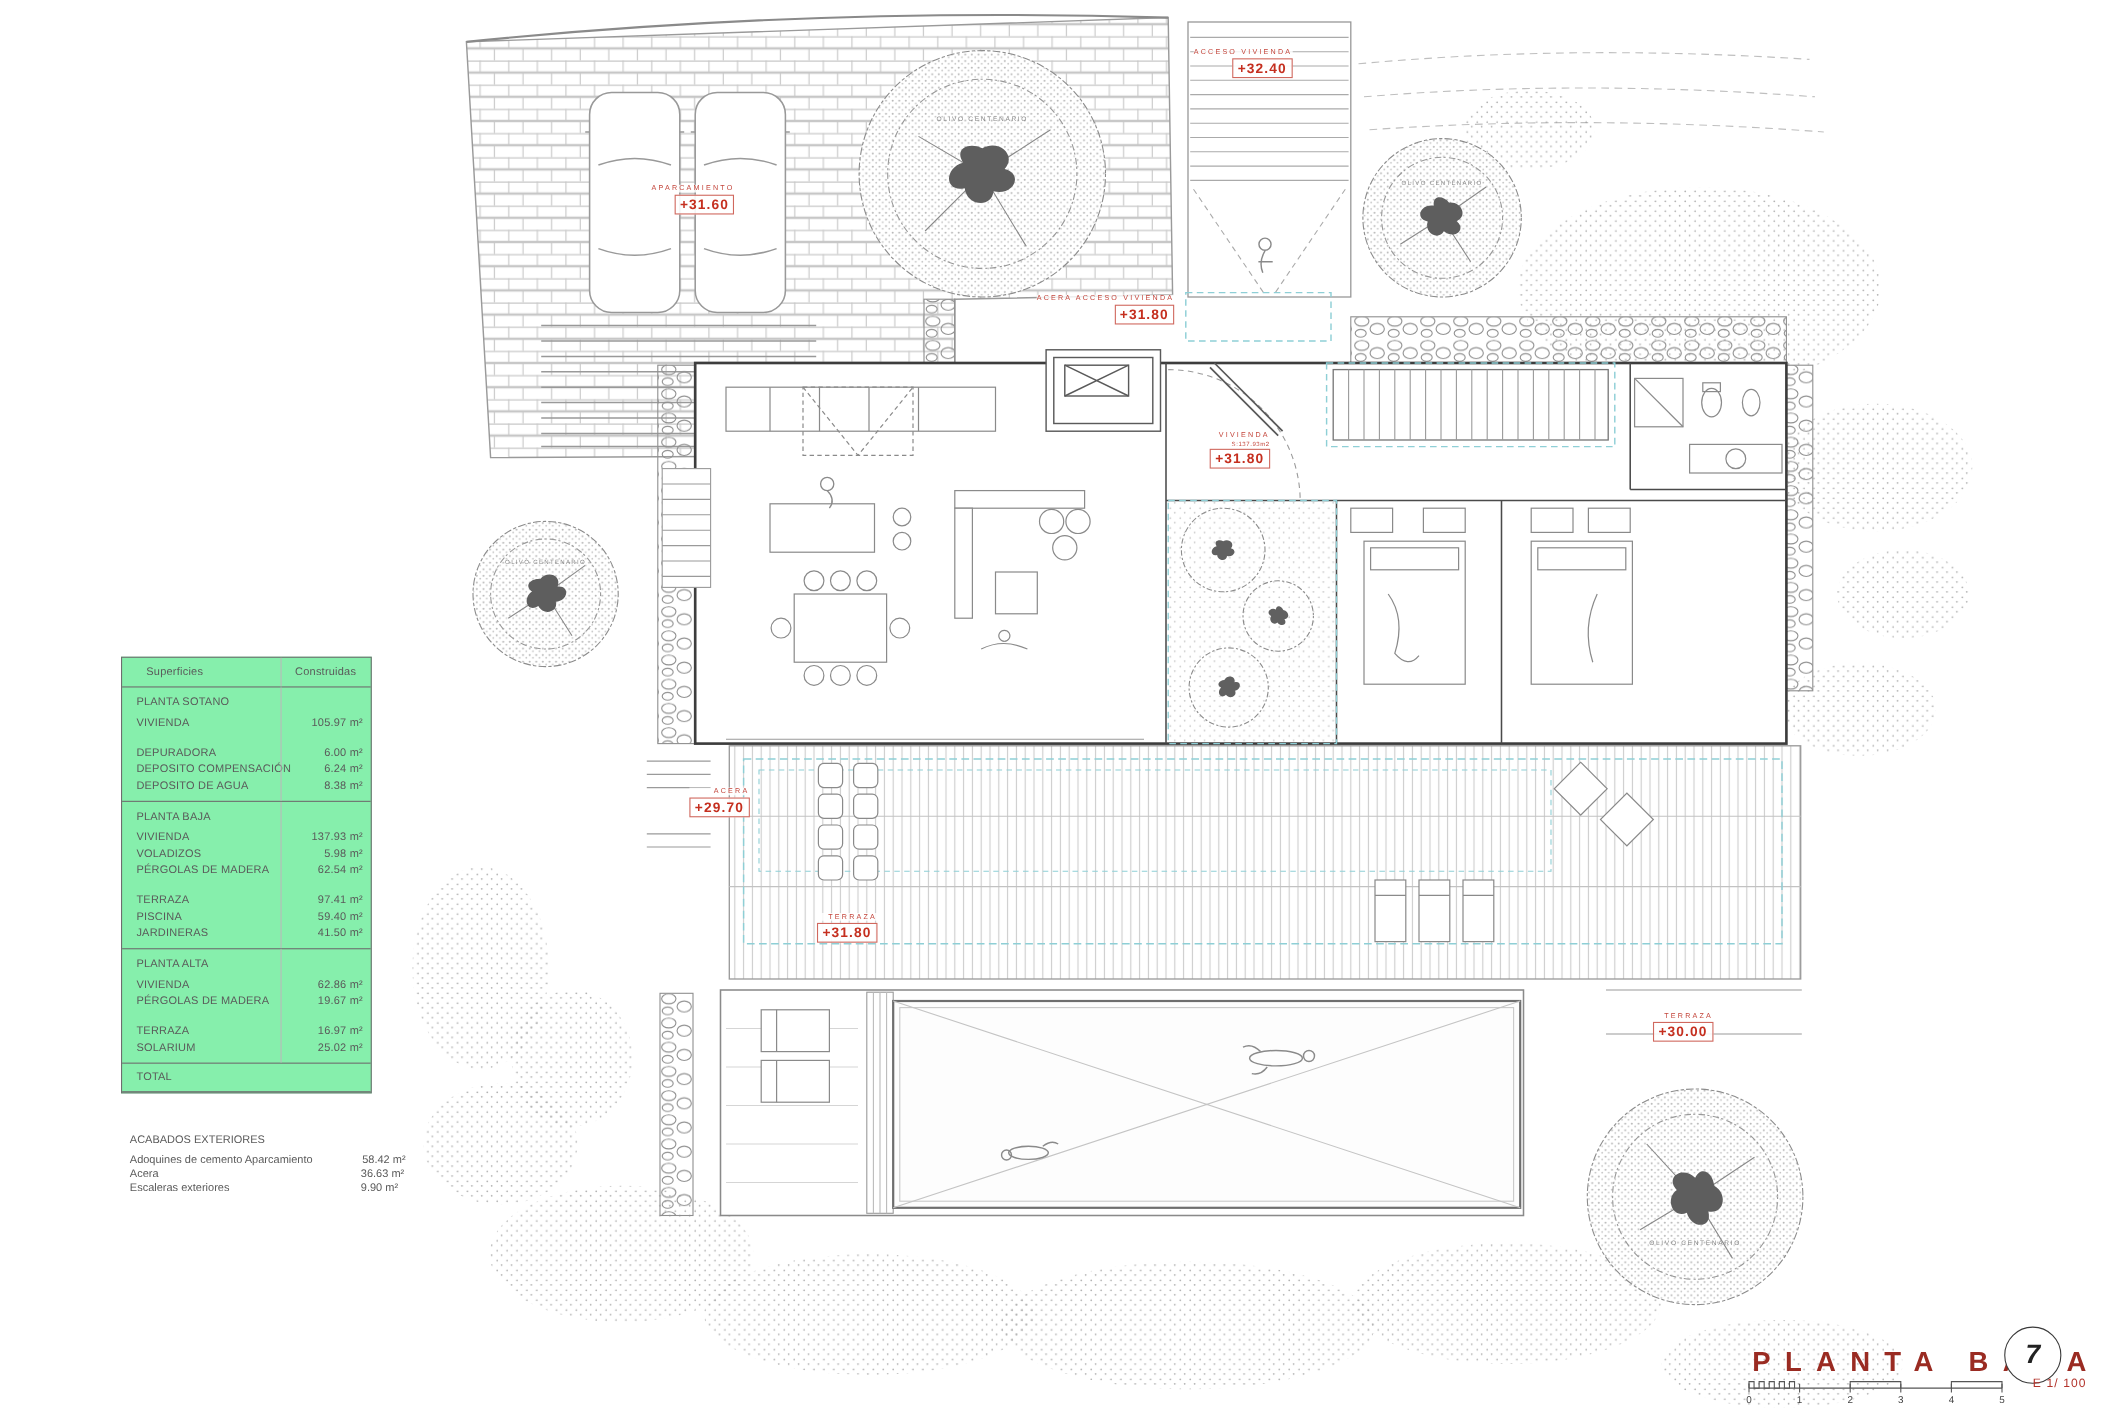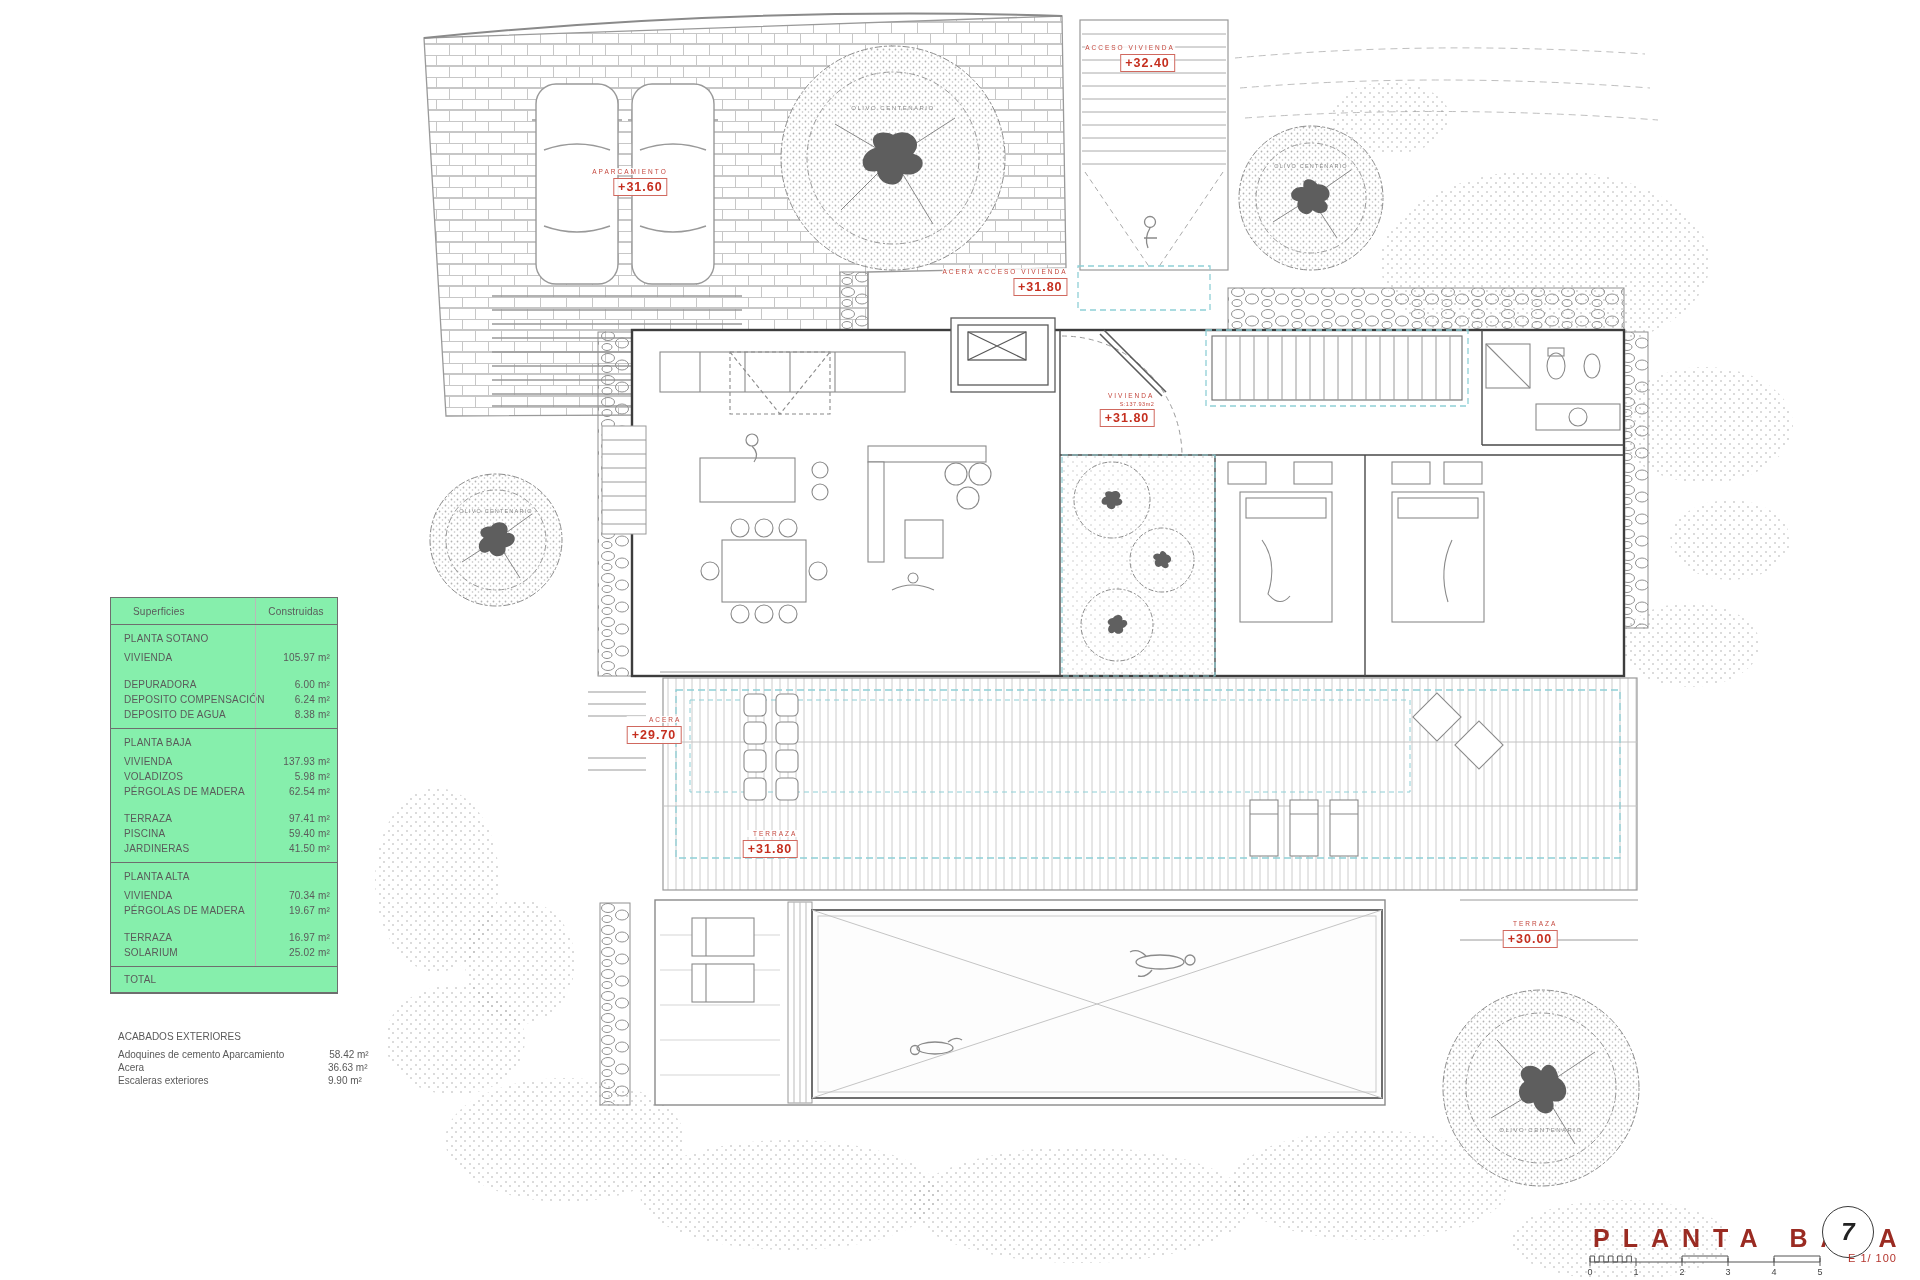--- a/index.html
+++ b/index.html
@@ -457,21 +457,21 @@
       <div class="row">
         <span class="lbl">JARDINERAS</span>
         <span class="val">41.50 m²</span>
       </div>
     </div>
 
     <div class="sec">
       <div class="sec-title">PLANTA ALTA</div>
       <div class="row">
         <span class="lbl">VIVIENDA</span>
-        <span class="val">70.34 m²</span>
+        <span class="val">62.86 m²</span>
       </div>
       <div class="row">
         <span class="lbl">PÉRGOLAS DE MADERA</span>
         <span class="val">19.67 m²</span>
       </div>
       <div class="spacer"></div>
       <div class="row">
         <span class="lbl">TERRAZA</span>
         <span class="val">16.97 m²</span>
       </div>

